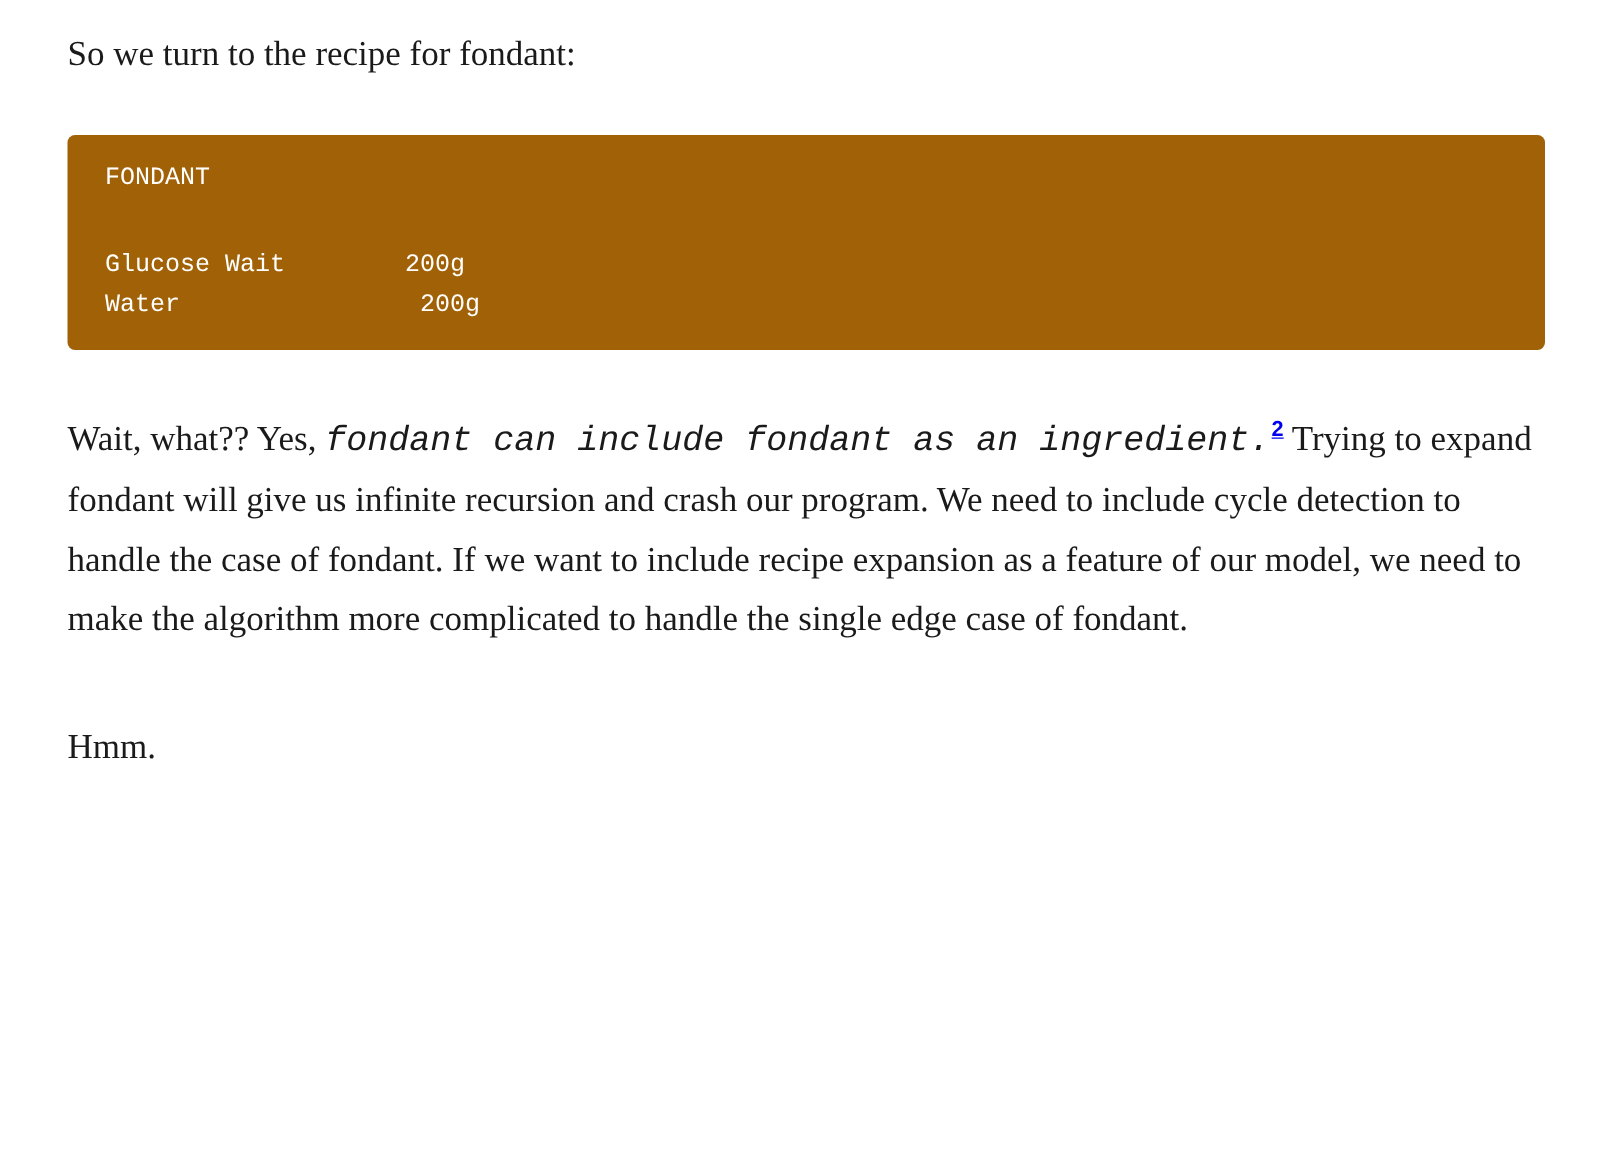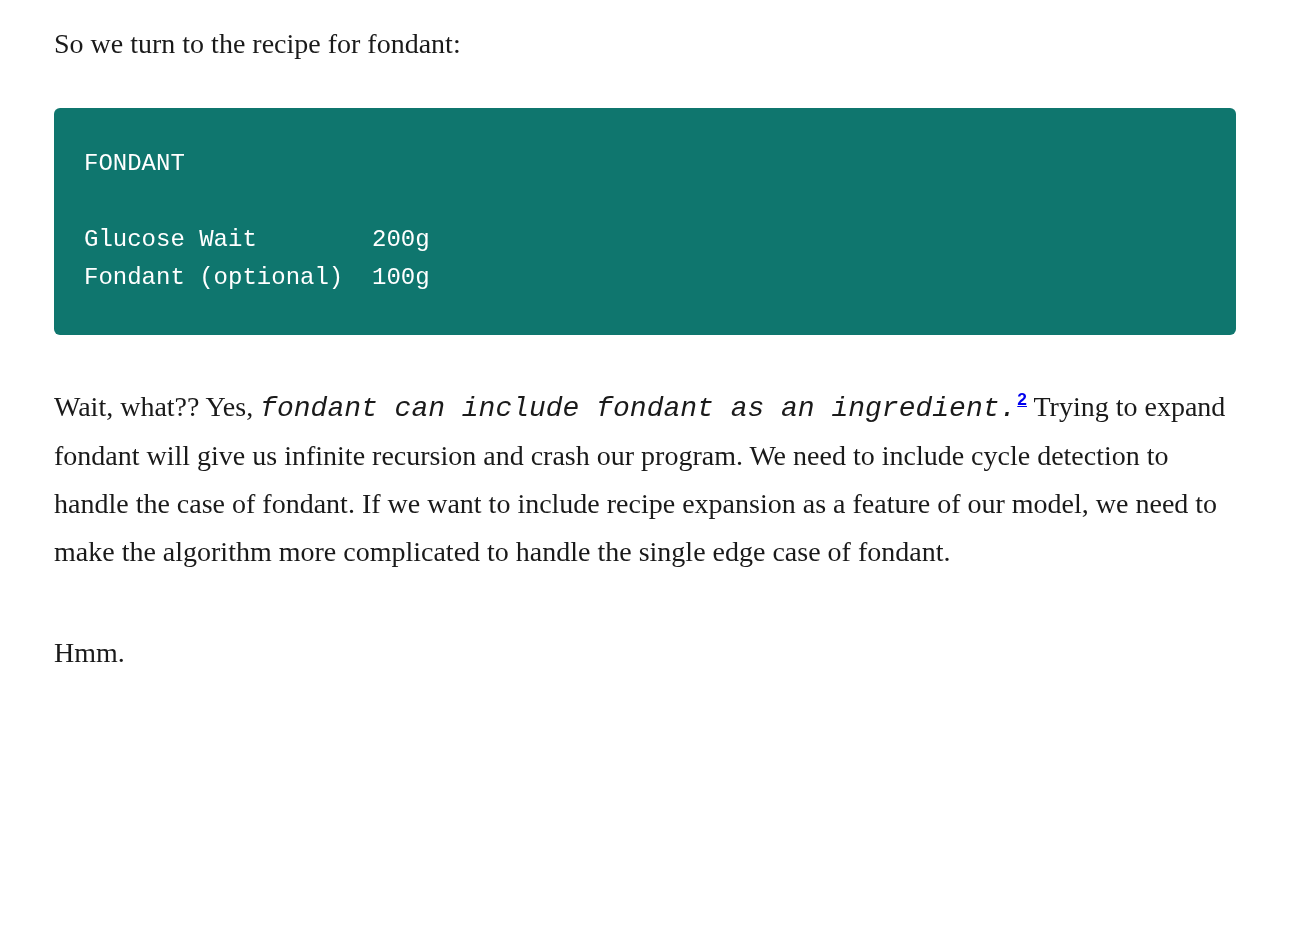--- a/index.html
+++ b/index.html
@@ -13,26 +13,26 @@
       line-height: 1.7;
       color: #1a1a1a;
       background: #ffffff;
       padding: 20px 54px 40px 54px;
       max-width: 1290px;
     }
     .intro-text {
       margin-bottom: 40px;
     }
     .code-block {
-      background: #0f766e;
+      background: #a16207;
       color: #ffffff;
       font-family: 'Menlo', 'Consolas', 'Courier New', monospace;
-      font-size: 24px;
+      font-size: 20px;
       line-height: 1.6;
-      padding: 37px 30px;
+      padding: 19px 30px;
       border-radius: 6px;
       margin-bottom: 48px;
       white-space: pre;
     }
     .code-title {
       margin-bottom: 38px;
     }
     .body-text {
       margin-bottom: 54px;
     }
@@ -51,17 +51,17 @@
       margin-left: 1px;
     }
     .final-text {
     }
   </style>
 </head>
 <body>
 
 <p class="intro-text">So we turn to the recipe for fondant:</p>
 
-<div class="code-block"><div class="code-title">FONDANT</div><div>Glucose Wait        200g</div><div>Fondant (optional)  100g</div></div>
+<div class="code-block"><div class="code-title">FONDANT</div><div>Glucose Wait        200g</div><div>Water                200g</div></div>
 
 <p class="body-text"><span>Wait, what?? Yes, </span><span class="emphasis">fondant can include fondant as an ingredient.</span><a class="footnote-ref">2</a><span> Trying to expand fondant will give us infinite recursion and crash our program. We need to include cycle detection to handle the case of fondant. If we want to include recipe expansion as a feature of our model, we need to make the algorithm more complicated to handle the single edge case of fondant.</span></p>
 
 <p class="final-text">Hmm.</p>
 
 </body></html>

